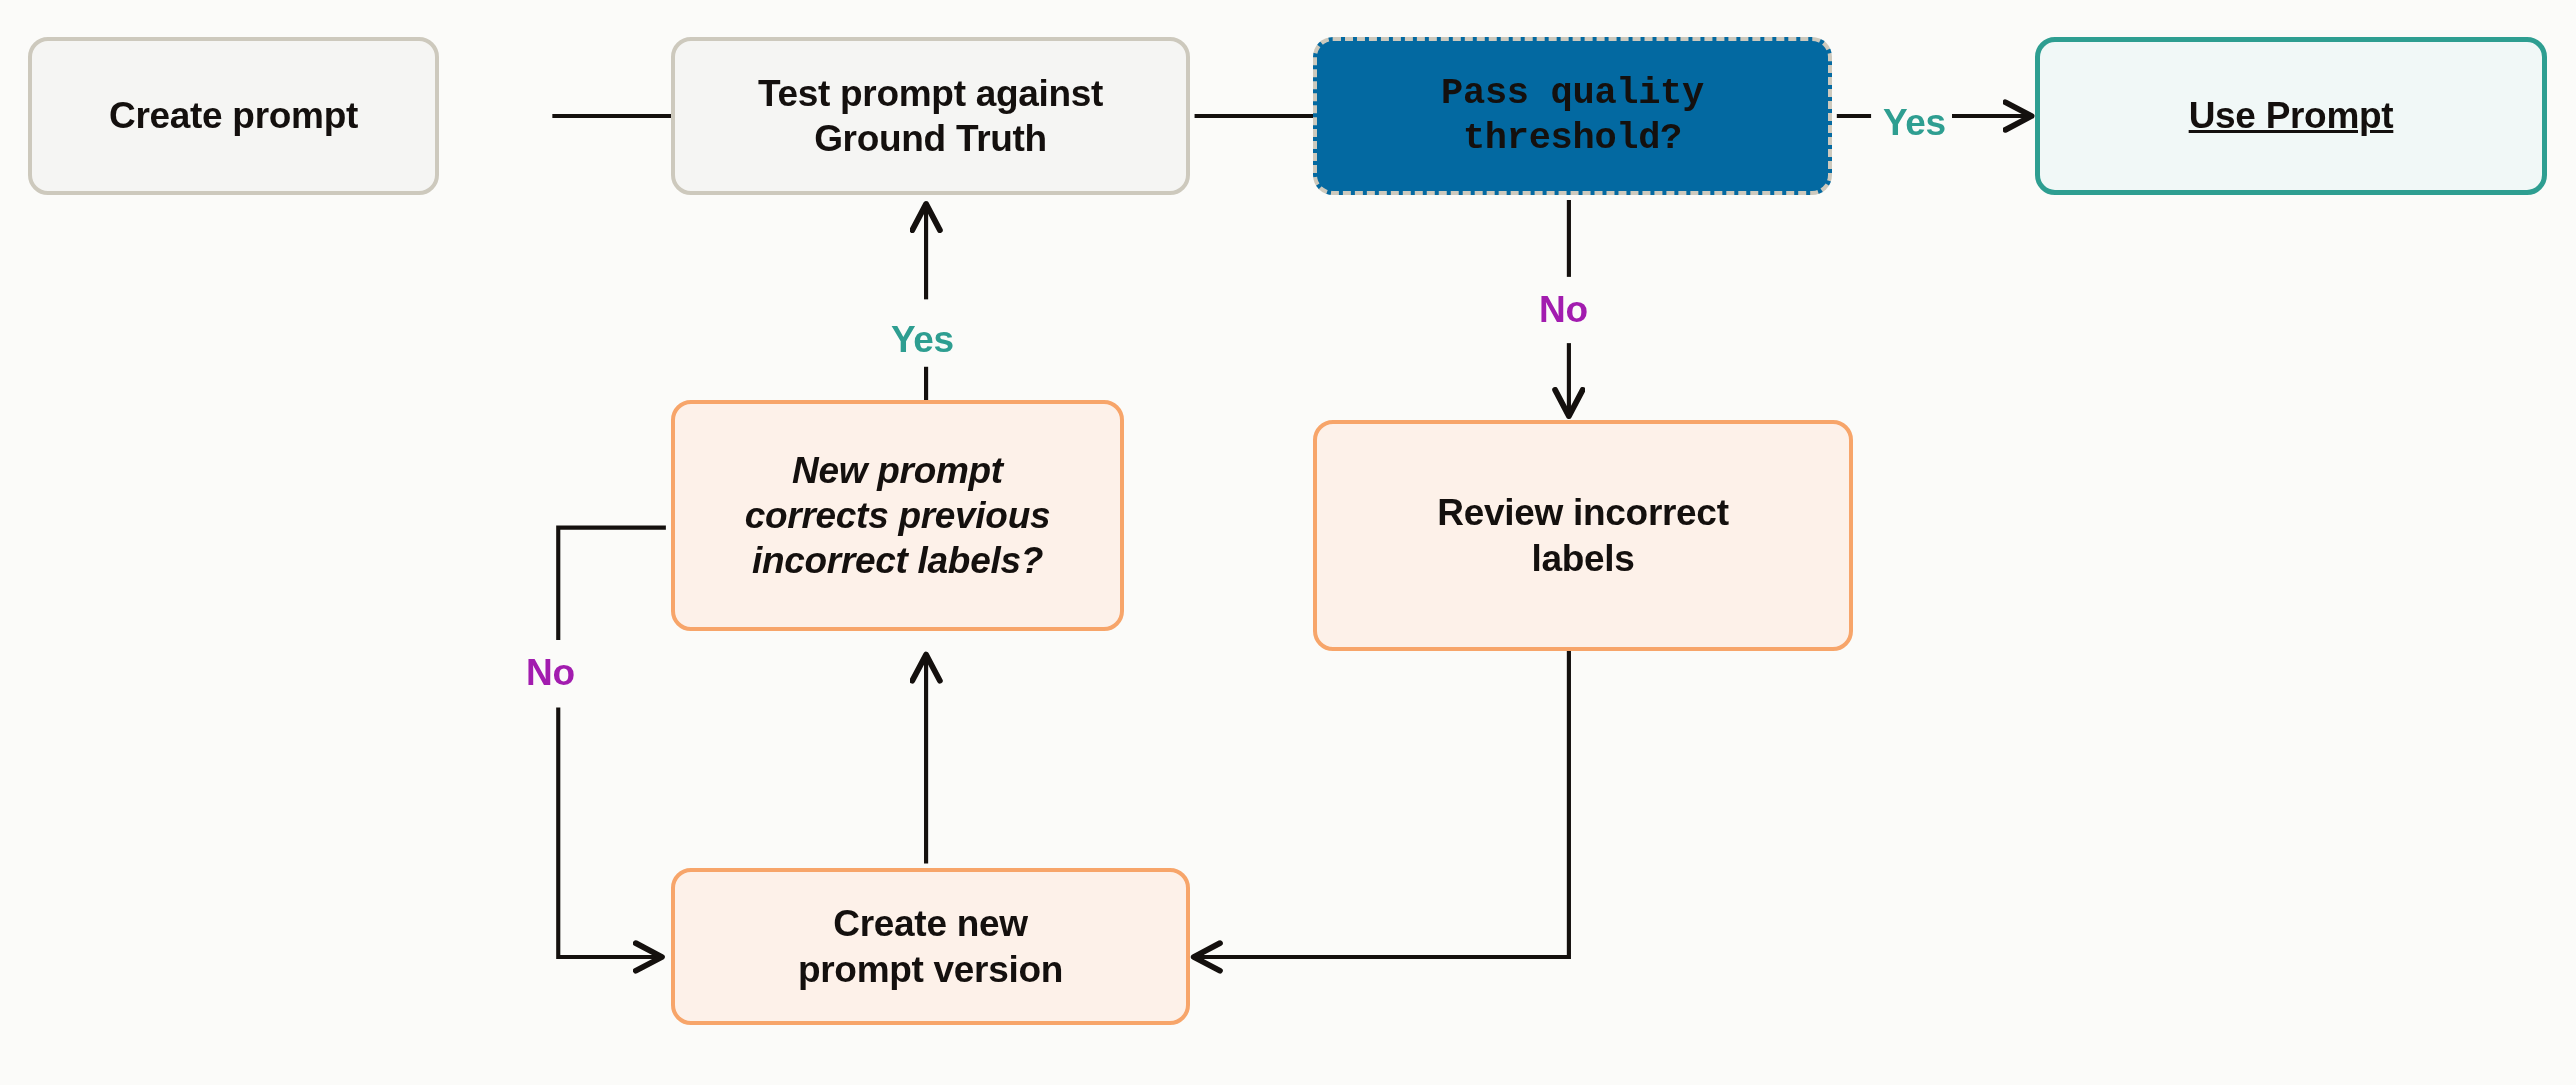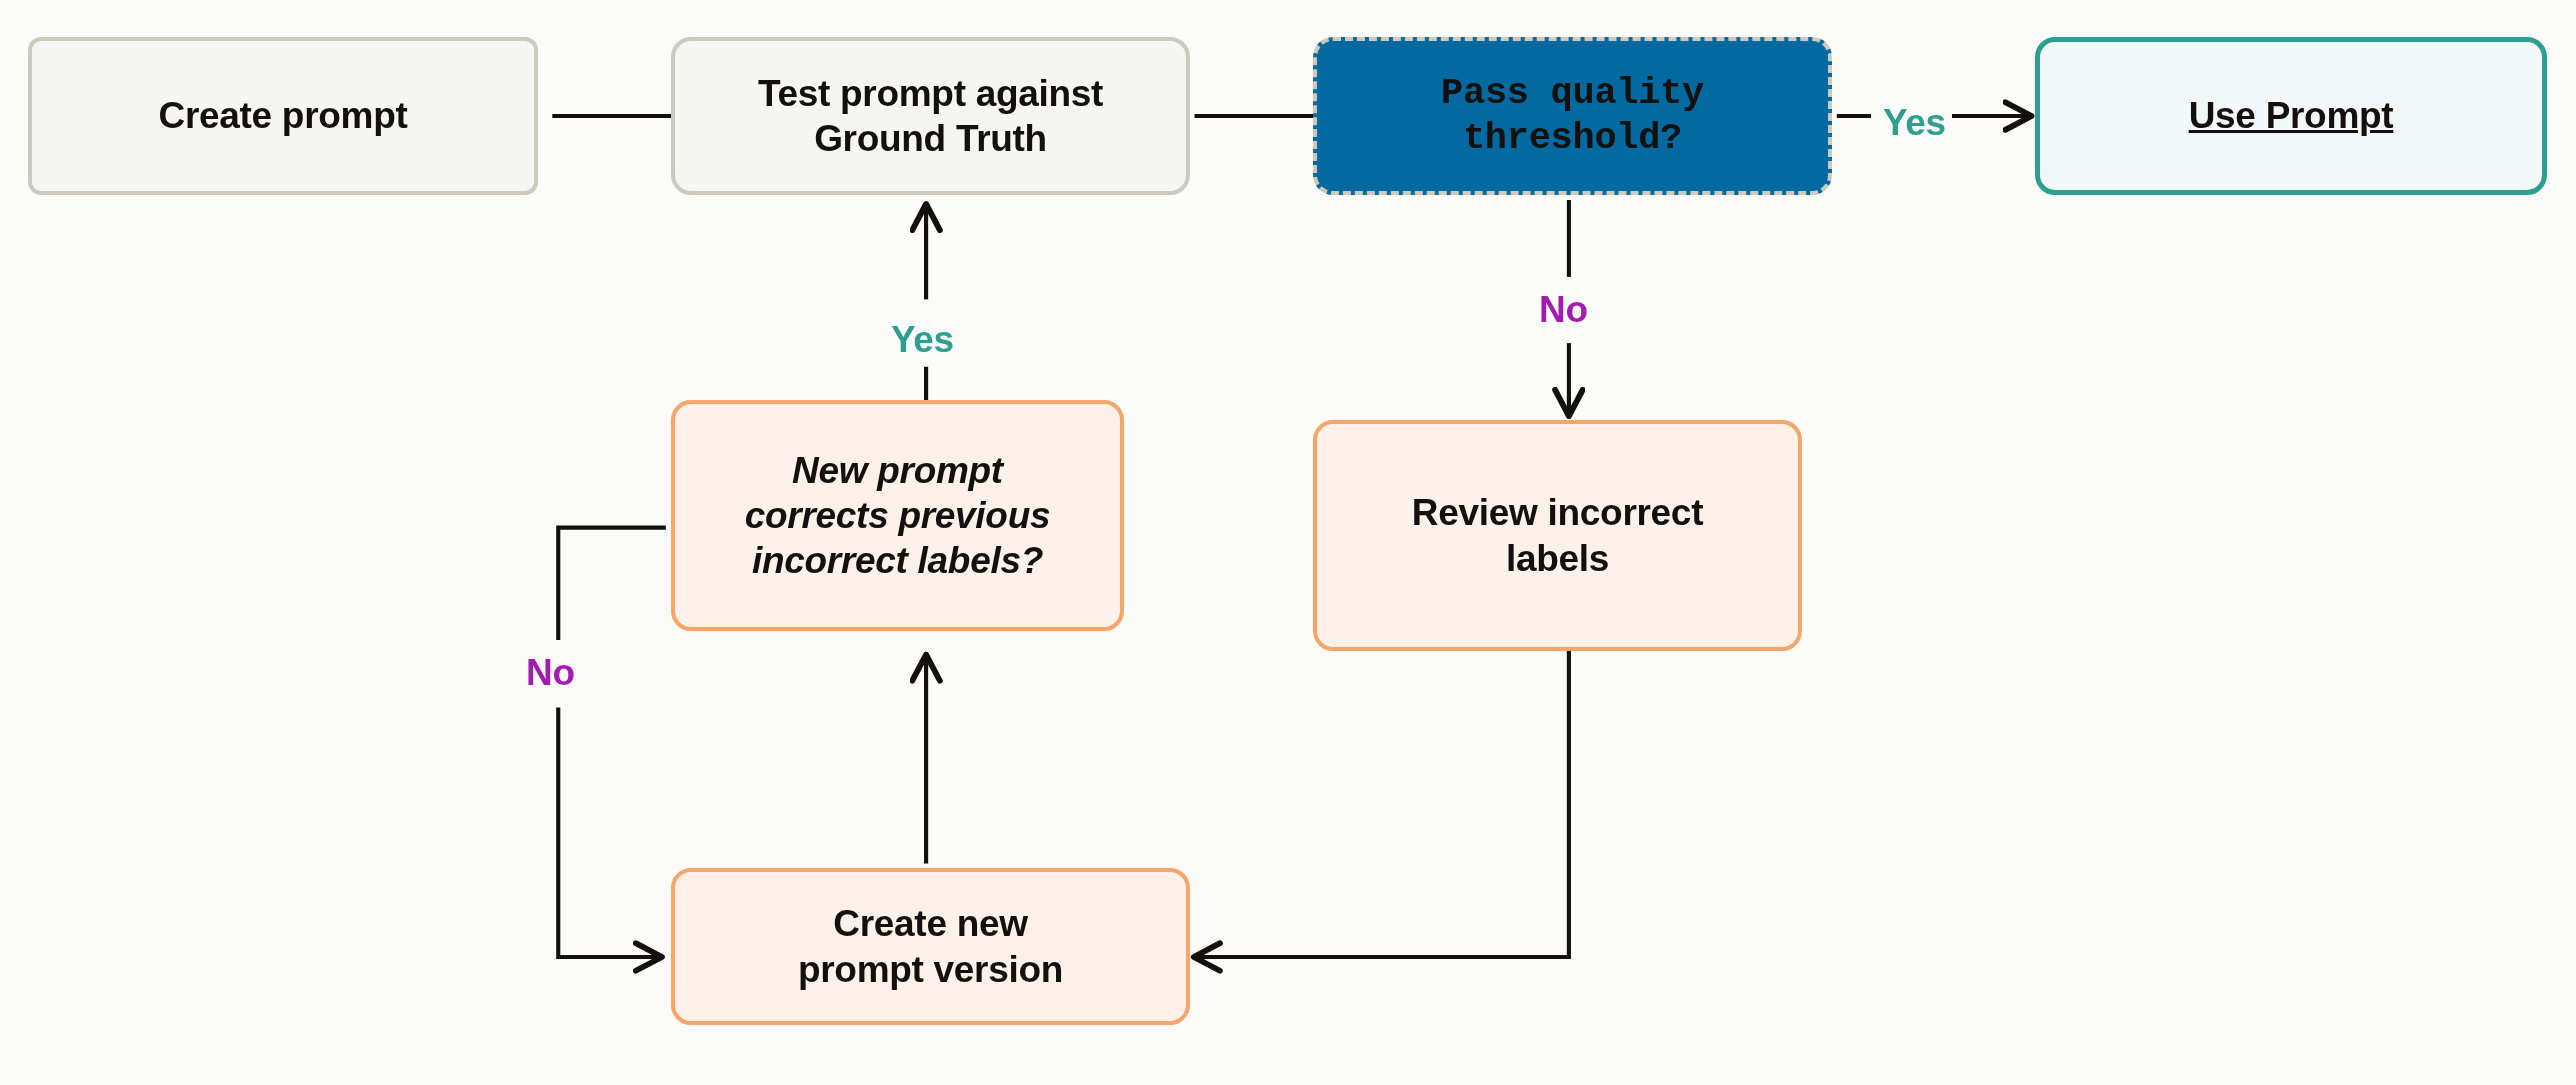--- a/index.html
+++ b/index.html
@@ -106,21 +106,21 @@
       <path d="M 1566 1460 L 1566 1108" marker-end="url(#arrow)"></path>
 
       <path d="M 1566 702 L 1566 620"></path>
       <path d="M 1566 506 L 1566 346" marker-end="url(#arrow)"></path>
 
       <path d="M 1126 892 L 944 892 L 944 1082"></path>
       <path d="M 944 1196 L 944 1618 L 1118 1618" marker-end="url(#arrow)"></path>
     </g>
   </svg>
 
-  <div class="node style-neutral" style="left:28px; top:37px; width:510px; height:158px; font-size:37px;border-radius:13px;">
+  <div class="node style-neutral" style="left:28px; top:37px; width:411px; height:158px; font-size:37px;">
     <span class="node-text">Create prompt</span>
   </div>
 
   <div class="node style-neutral" style="left:671px; top:37px; width:519px; height:158px; font-size:37px;">
     <span class="node-text">Test prompt against
 Ground Truth</span>
   </div>
 
   <div class="node style-decision" style="left:1313px; top:37px; width:519px; height:158px; font-size:37px;">
     <span class="node-text">Pass quality
@@ -130,21 +130,21 @@
   <div class="node style-success" style="left:2035px; top:37px; width:512px; height:158px; font-size:37px;">
     <span class="node-text">Use Prompt</span>
   </div>
 
   <div class="node style-warning" style="left:671px; top:400px; width:453px; height:231px; font-size:37px;font-style:italic;">
     <span class="node-text">New prompt
 corrects previous
 incorrect labels?</span>
   </div>
 
-  <div class="node style-warning" style="left:1313px; top:420px; width:489px; height:231px; font-size:37px;">
+  <div class="node style-warning" style="left:1313px; top:420px; width:540px; height:231px; font-size:37px;">
     <span class="node-text">Review incorrect
 labels</span>
   </div>
 
   <div class="node style-warning" style="left:671px; top:868px; width:519px; height:157px; font-size:37px;">
     <span class="node-text">Create new
 prompt version</span>
   </div>
 
   <div class="edge-label label-yes" style="left:1877px; top:95px; font-size:37px;">Yes</div>

